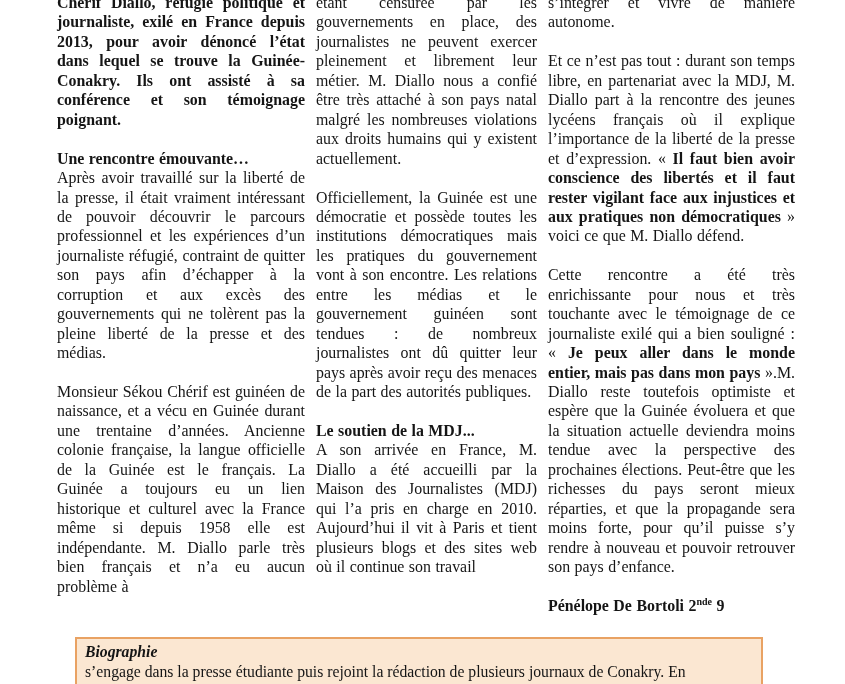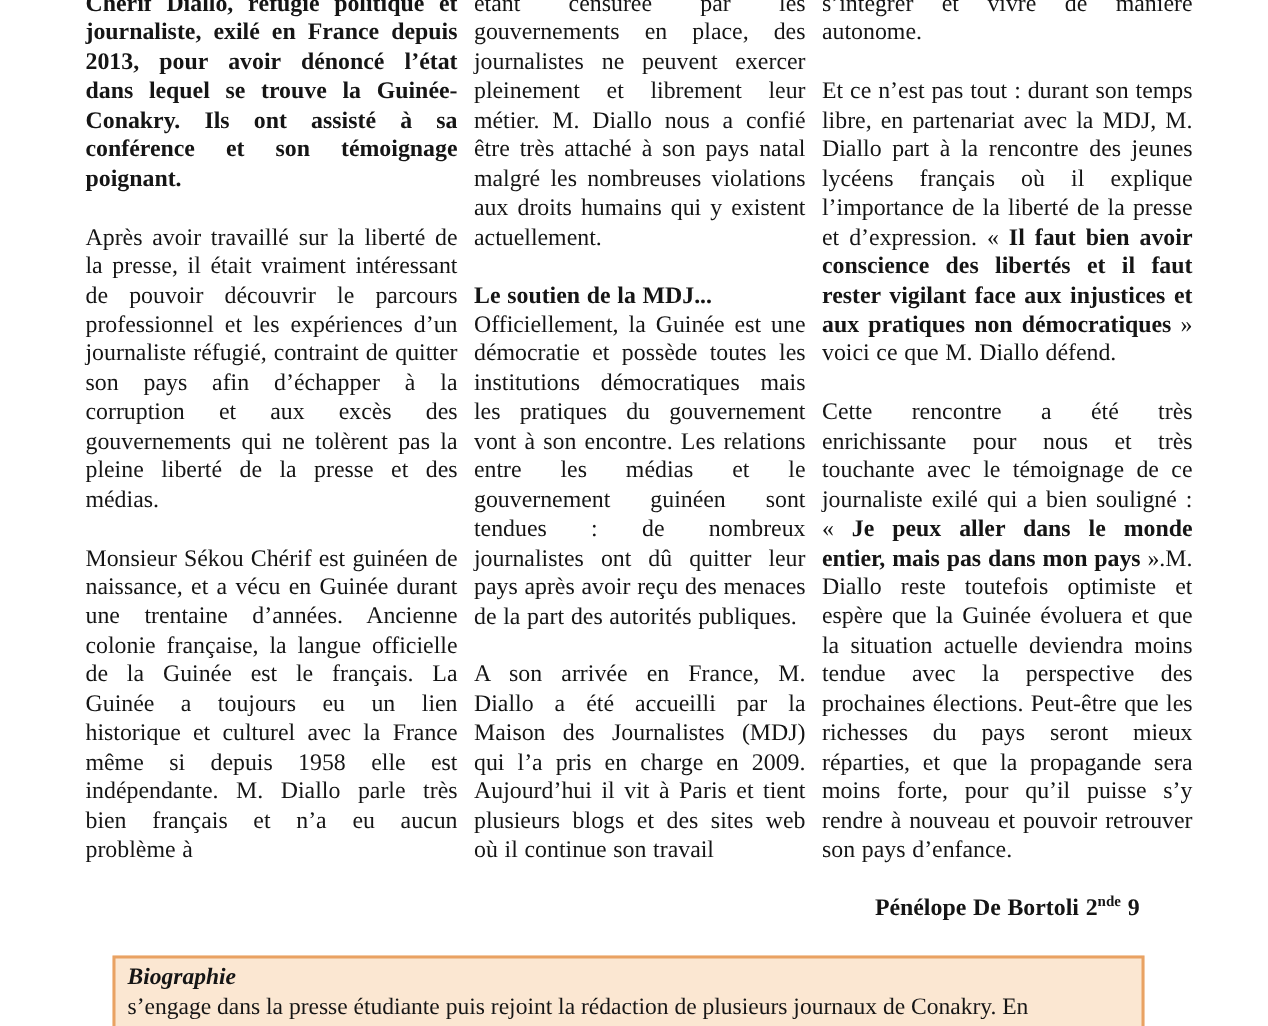--- a/index.html
+++ b/index.html
@@ -34,21 +34,21 @@
     word-spacing: 0.5px;
   }
   .lead { font-weight: bold; }
   .heading {
     font-weight: bold;
     text-align: left;
     margin-bottom: 0;
   }
   .bi { font-weight: bold; }
   .signature {
-    text-align: center;
+    text-align: left;
     font-weight: bold;
     margin-top: 0;
   }
   .signature sup {
     font-size: 10px;
     line-height: 0;
   }
   .bio-box {
     position: absolute;
     left: 75px;
@@ -63,29 +63,30 @@
   .bio-title { font-weight: bold; font-style: italic; }
   .bio-line { text-align: justify; }
 </style>
 </head>
 <body>
 
 <div class="columns">
 
   <div class="col col-1">
     <p class="block lead">Chérif Diallo, réfugié politique et journaliste, exilé en France depuis 2013, pour avoir dénoncé l’état dans lequel se trouve la Guinée-Conakry. Ils ont assisté à sa conférence et son témoignage poignant.</p>
+    <p class="block heading">Une rencontre émouvante…</p>
     <p class="block">Après avoir travaillé sur la liberté de la presse, il était vraiment intéressant de pouvoir découvrir le parcours professionnel et les expériences d’un journaliste réfugié, contraint de quitter son pays afin d’échapper à la corruption et aux excès des gouvernements qui ne tolèrent pas la pleine liberté de la presse et des médias.</p>
     <p class="block">Monsieur Sékou Chérif est guinéen de naissance, et a vécu en Guinée durant une trentaine d’années. Ancienne colonie française, la langue officielle de la Guinée est le français. La Guinée a toujours eu un lien historique et culturel avec la France même si depuis 1958 elle est indépendante. M. Diallo parle très bien français et n’a eu aucun problème à</p>
   </div>
 
   <div class="col col-2">
     <p class="block">étant censurée par les gouvernements en place, des journalistes ne peuvent exercer pleinement et librement leur métier. M. Diallo nous a confié être très attaché à son pays natal malgré les nombreuses violations aux droits humains qui y existent actuellement.</p>
+    <p class="block">Officiellement, la Guinée est une démocratie et possède toutes les institutions démocratiques mais les pratiques du gouvernement vont à son encontre. Les relations entre les médias et le gouvernement guinéen sont tendues : de nombreux journalistes ont dû quitter leur pays après avoir reçu des menaces de la part des autorités publiques.</p>
     <p class="block heading">Le soutien de la MDJ...</p>
-    <p class="block">Officiellement, la Guinée est une démocratie et possède toutes les institutions démocratiques mais les pratiques du gouvernement vont à son encontre. Les relations entre les médias et le gouvernement guinéen sont tendues : de nombreux journalistes ont dû quitter leur pays après avoir reçu des menaces de la part des autorités publiques.</p>
-    <p class="block">A son arrivée en France, M. Diallo a été accueilli par la Maison des Journalistes (MDJ) qui l’a pris en charge en 2009. Aujourd’hui il vit à Paris et tient plusieurs blogs et des sites web où il continue son travail</p>
+    <p class="block">A son arrivée en France, M. Diallo a été accueilli par la Maison des Journalistes (MDJ) qui l’a pris en charge en 2010. Aujourd’hui il vit à Paris et tient plusieurs blogs et des sites web où il continue son travail</p>
   </div>
 
   <div class="col col-3">
     <p class="block">s’intégrer et vivre de manière autonome.</p>
     <p class="block"><span>Et ce n’est pas tout : durant son temps libre, en partenariat avec la MDJ, M. Diallo part à la rencontre des jeunes lycéens français où il explique l’importance de la liberté de la presse et d’expression. « </span><span class="bi">Il faut bien avoir conscience des libertés et il faut rester vigilant face aux injustices et aux pratiques non démocratiques</span><span> » voici ce que M. Diallo défend.</span></p>
     <p class="block"><span>Cette rencontre a été très enrichissante pour nous et très touchante avec le témoignage de ce journaliste exilé qui a bien souligné : « </span><span class="bi">Je peux aller dans le monde entier, mais pas dans mon pays</span><span> ».M. Diallo reste toutefois optimiste et espère que la Guinée évoluera et que la situation actuelle deviendra moins tendue avec la perspective des prochaines élections. Peut-être que les richesses du pays seront mieux réparties, et que la propagande sera moins forte, pour qu’il puisse s’y rendre à nouveau et pouvoir retrouver son pays d’enfance.</span></p>
     <p class="block signature"><span>Pénélope De Bortoli 2</span><sup>nde</sup><span> 9</span></p>
   </div>
 
 </div>

